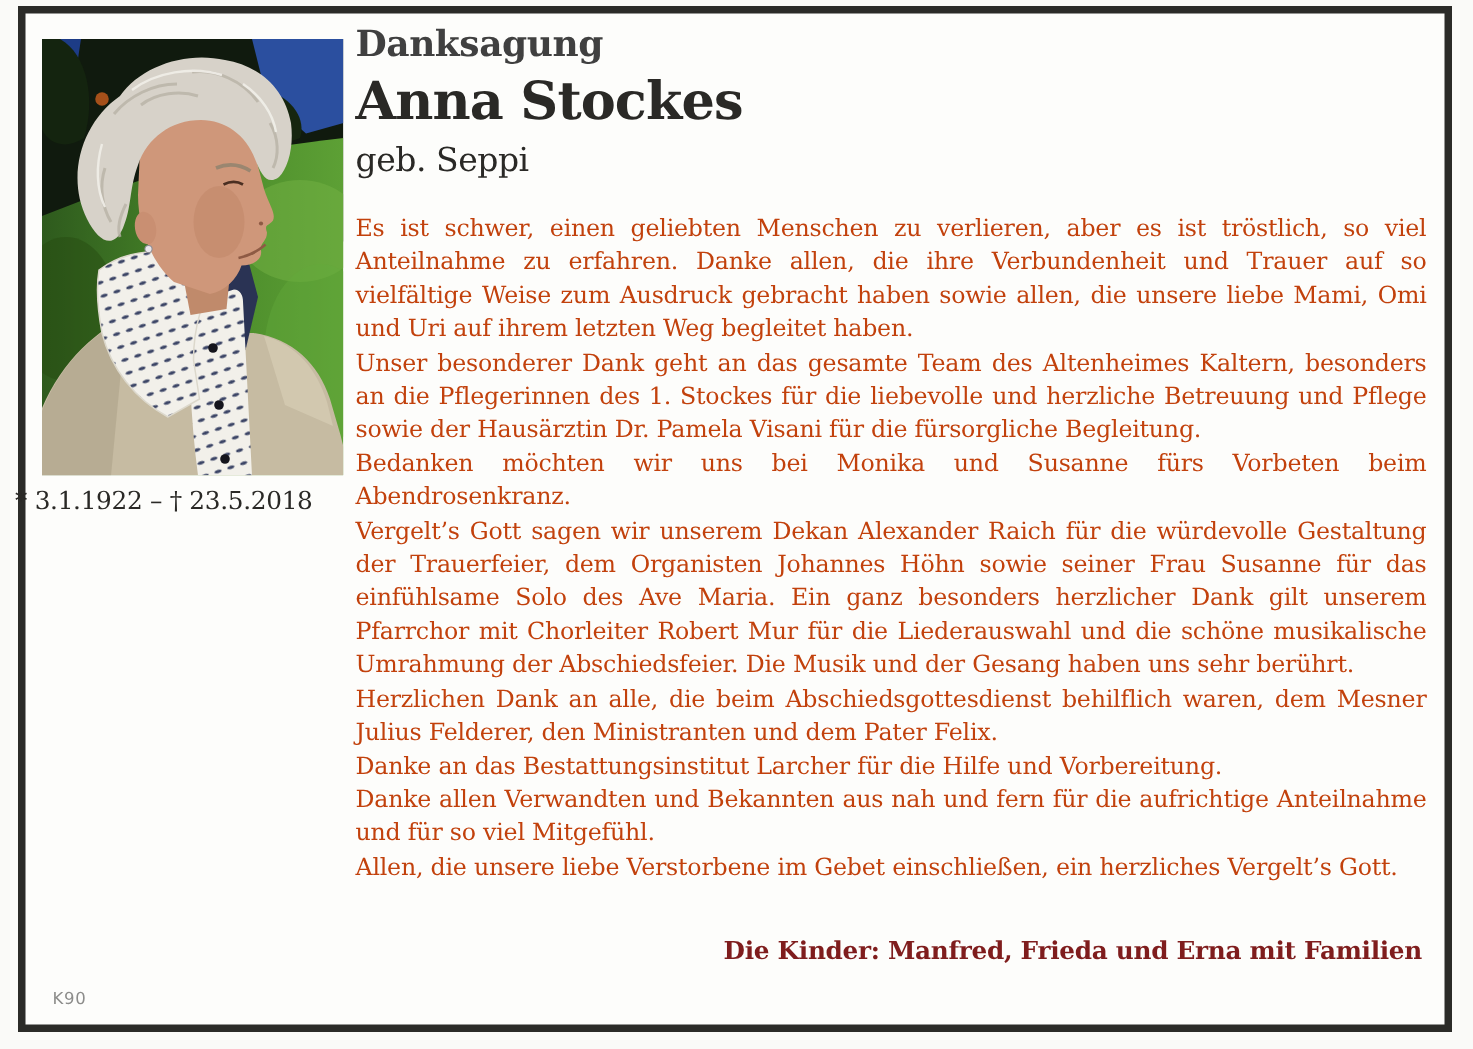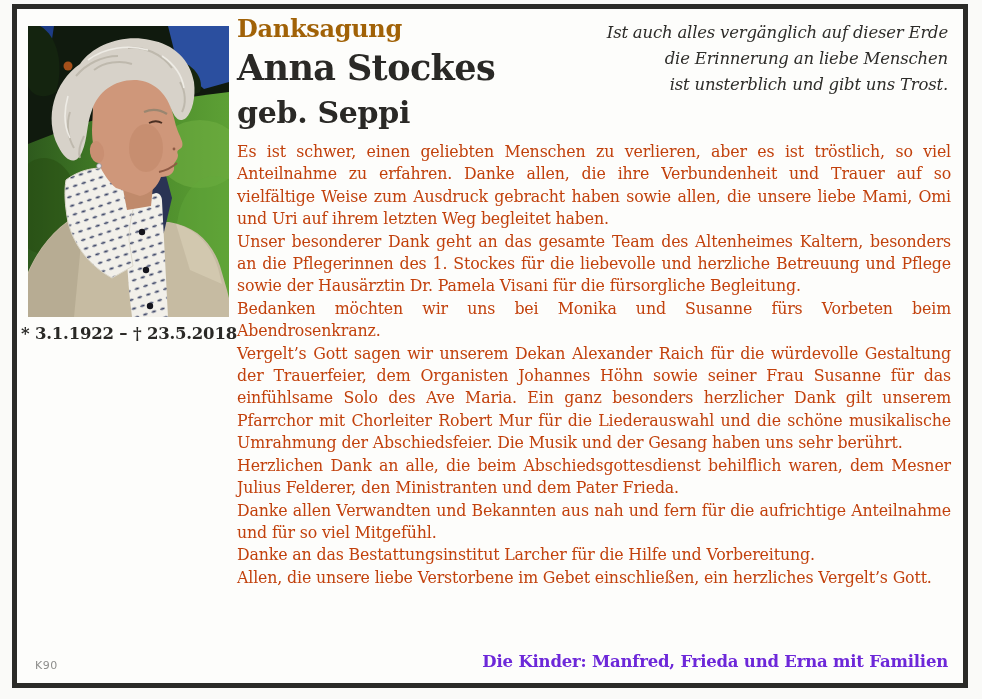--- a/index.html
+++ b/index.html
@@ -27,51 +27,50 @@
     left: 28px; top: 26px;
     width: 201px; height: 291px;
     overflow: hidden;
   }
   .photo-wrap svg { display: block; }
 
   .dates {
     position: absolute;
     left: 10px; top: 324px;
     width: 238px;
-    text-align: center;
-    font-weight: bold;
+    font-weight: normal;
     font-size: 16.5px;
     letter-spacing: -0.2px;
     color: #2a2926;
     white-space: nowrap;
   }
 
   
   .header {
     position: absolute;
     left: 237px; top: 14px;
   }
   .eyebrow {
     margin: 0;
     font-size: 24px;
     font-weight: bold;
     letter-spacing: -0.3px;
-    color: #a16207;
+    color: #404040;
   }
   .name {
     margin: 4px 0 0;
     font-size: 35px;
     font-weight: bold;
     letter-spacing: -0.6px;
     color: #2a2926;
   }
   .maiden {
     margin: 7px 0 0;
-    font-size: 30px;
-    font-weight: bold;
+    font-size: 22px;
+    font-weight: normal;
     letter-spacing: -0.3px;
     color: #2a2926;
   }
 
   
   .quote {
     position: absolute;
     right: 34px; top: 20px;
     text-align: right;
     font-style: italic;
@@ -90,25 +89,25 @@
     line-height: 22.4px;
     letter-spacing: -0.15px;
     text-align: justify;
     color: #c2410c;
   }
   .body-text p { margin: 0; }
 
   
   .signature {
     position: absolute;
-    right: 34px; top: 652px;
+    right: 34px; top: 624px;
     font-weight: bold;
     font-size: 16.5px;
     letter-spacing: -0.2px;
-    color: #6d28d9;
+    color: #7f1d1d;
   }
   .print-code {
     position: absolute;
     left: 35px; top: 659px;
     font-family: "DejaVu Sans", "Liberation Sans", sans-serif;
     font-size: 11px;
     color: #8d8d8b;
     letter-spacing: 0.5px;
   }
 </style>
@@ -195,33 +194,28 @@
   </div>
 
   <div class="dates">* 3.1.1922 – † 23.5.2018</div>
 
   <div class="header">
     <h3 class="eyebrow">Danksagung</h3>
     <h1 class="name">Anna Stockes</h1>
     <h2 class="maiden">geb. Seppi</h2>
   </div>
 
-  <div class="quote">
-    <div>Ist auch alles vergänglich auf dieser Erde</div>
-    <div>die Erinnerung an liebe Menschen</div>
-    <div>ist unsterblich und gibt uns Trost.</div>
-  </div>
 
   <div class="body-text">
     <p>Es ist schwer, einen geliebten Menschen zu verlieren, aber es ist tröstlich, so viel Anteilnahme zu erfahren. Danke allen, die ihre Verbundenheit und Trauer auf so vielfältige Weise zum Ausdruck gebracht haben sowie allen, die unsere liebe Mami, Omi und Uri auf ihrem letzten Weg begleitet haben.</p>
     <p>Unser besonderer Dank geht an das gesamte Team des Altenheimes Kaltern, besonders an die Pflegerinnen des 1. Stockes für die liebevolle und herzliche Betreuung und Pflege sowie der Hausärztin Dr. Pamela Visani für die fürsorgliche Begleitung.</p>
     <p>Bedanken möchten wir uns bei Monika und Susanne fürs Vorbeten beim Abendrosenkranz.</p>
     <p>Vergelt’s Gott sagen wir unserem Dekan Alexander Raich für die würdevolle Gestaltung der Trauerfeier, dem Organisten Johannes Höhn sowie seiner Frau Susanne für das einfühlsame Solo des Ave Maria. Ein ganz besonders herzlicher Dank gilt unserem Pfarrchor mit Chorleiter Robert Mur für die Liederauswahl und die schöne musikalische Umrahmung der Abschiedsfeier. Die Musik und der Gesang haben uns sehr berührt.</p>
-    <p>Herzlichen Dank an alle, die beim Abschiedsgottesdienst behilflich waren, dem Mesner Julius Felderer, den Ministranten und dem Pater Frieda.</p>
+    <p>Herzlichen Dank an alle, die beim Abschiedsgottesdienst behilflich waren, dem Mesner Julius Felderer, den Ministranten und dem Pater Felix.</p>
+    <p>Danke an das Bestattungsinstitut Larcher für die Hilfe und Vorbereitung.</p>
     <p>Danke allen Verwandten und Bekannten aus nah und fern für die aufrichtige Anteilnahme und für so viel Mitgefühl.</p>
-    <p>Danke an das Bestattungsinstitut Larcher für die Hilfe und Vorbereitung.</p>
     <p>Allen, die unsere liebe Verstorbene im Gebet einschließen, ein herzliches Vergelt’s Gott.</p>
   </div>
 
   <div class="signature">Die Kinder: Manfred, Frieda und Erna mit Familien</div>
   <div class="print-code">K90</div>
 
 </div>
 
 </body></html>

